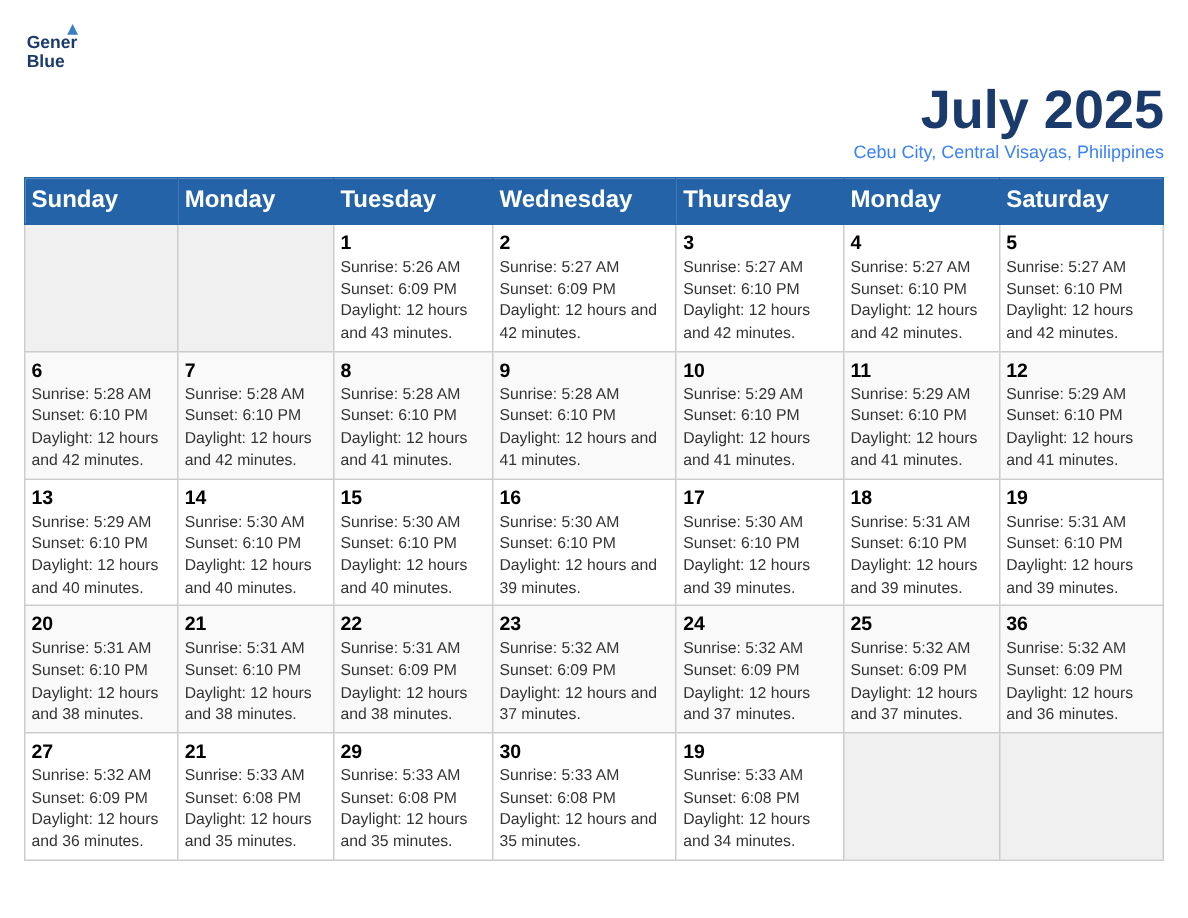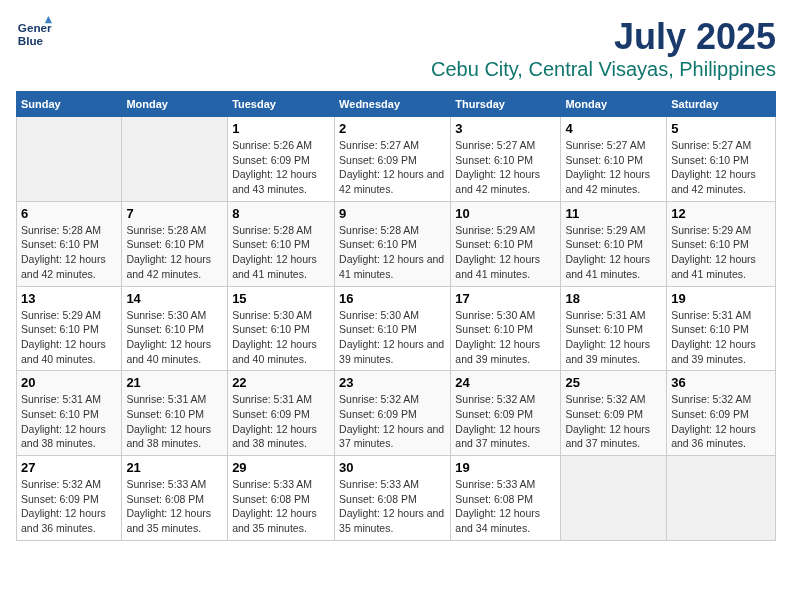--- a/index.html
+++ b/index.html
@@ -20,41 +20,42 @@
       display: flex;
       align-items: center;
       gap: 4px;
     }
     .logo-icon {
       width: 36px;
       height: 36px;
     }
     .title-area {
       text-align: right;
+      margin-top: 36px;
     }
     .main-title {
       font-size: 36px;
       font-weight: bold;
       color: #1a3a6b;
     }
     .subtitle {
-      font-size: 20px;
-      color: #0f766e;
+      font-size: 12px;
+      color: #3b82f6;
     }
     table {
       width: 100%;
       border-collapse: collapse;
       font-size: 11px;
     }
     thead tr th {
       background-color: #2563a8;
       color: #fff;
       padding: 6px 4px;
       text-align: left;
-      font-size: 11px;
+      font-size: 16px;
       font-weight: bold;
       border: 1px solid #2563a8;
     }
     tbody tr td {
       border: 1px solid #ccc;
       padding: 4px;
       vertical-align: top;
       min-height: 70px;
       background: #fff;
     }

